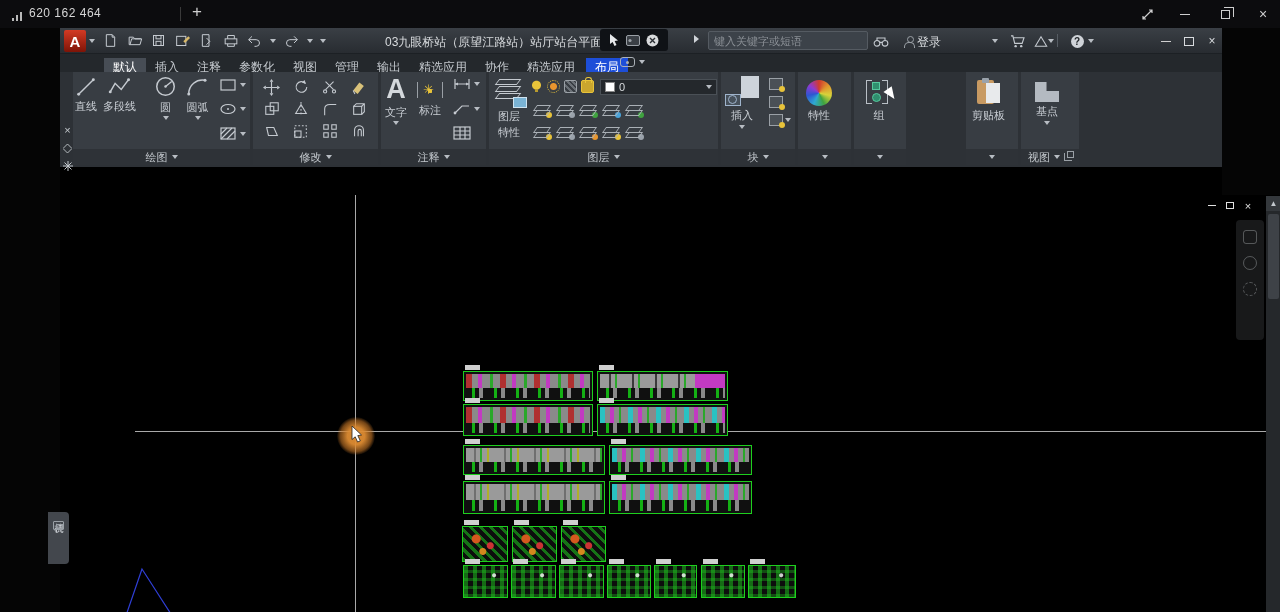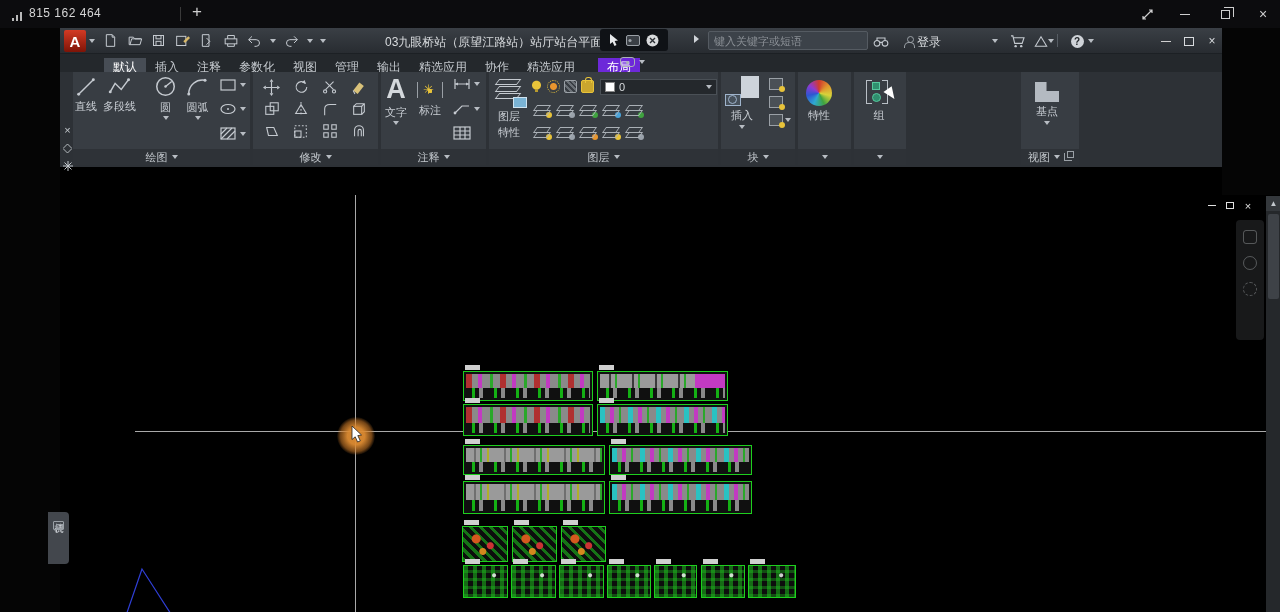--- a/index.html
+++ b/index.html
@@ -45,21 +45,21 @@
   .signin-label { position:absolute; left:857px; top:6px; font-size:12px; color:#d8dbde; }
   .mini-caret { position:absolute; top:11px; }
   .help-circ { width:13px; height:13px; border-radius:50%; background:#cfd3d8; color:#23272b; font-size:10px; font-weight:bold; display:flex; align-items:center; justify-content:center; }
   .vbar { position:absolute; left:997px; top:6px; width:1px; height:13px; background:#565c63; }
   .win-btn { position:absolute; top:5px; width:22px; height:16px; display:flex; align-items:center; justify-content:center; color:#d8dbde; font-size:12px; }
 
   
   #ribbon-tabrow { position:absolute; left:0; top:26px; width:1162px; height:18px; background:#24282c; display:flex; align-items:flex-end; padding-left:44px; }
   .rtab { font-size:12px; color:#c3c8cd; padding:2px 9px 2px 9px; height:14px; line-height:15px; }
   .rtab.active { background:#474d55; color:#fff; }
-  .rtab.layout { background:#6d28d9; color:#fff; margin-left:14px; }
+  .rtab.layout { background:#1d4ed8; color:#fff; margin-left:2px; }
   .tabrow-extra { position:absolute; left:560px; top:29px; display:flex; align-items:center; gap:4px; }
   .rec-ico { width:15px; height:10px; border:1px solid #aab0b6; border-radius:3px; position:relative; }
   .rec-ico::after { content:""; position:absolute; left:5px; top:3px; width:3px; height:3px; border-radius:50%; background:#aab0b6; }
 
   
   #ribbon { position:absolute; left:0; top:44px; width:1162px; height:95px; background:#2d3136; }
   .panel { position:absolute; top:0; height:93px; background:#383d43; }
   .panel-label { position:absolute; left:0; bottom:0; width:100%; height:16px; background:#2e3237; color:#c3c8cd; font-size:11px; display:flex; align-items:center; justify-content:center; gap:4px; }
   .tool { position:absolute; display:flex; flex-direction:column; align-items:center; gap:1px; }
   .tool .tlabel { font-size:11px; color:#c9ced4; white-space:nowrap; }
@@ -191,21 +191,21 @@
 </head>
 <body>
 <div id="screen">
 
   <div id="topbar">
     <span class="sigbars">
         <i></i>
         <i></i>
         <i></i>
       </span>
-    <span class="session-id">815 162 464</span>
+    <span class="session-id">620 162 464</span>
     <div class="game-tab">
       <span class="lbl">游戏</span>
       <span class="cls">×</span>
     </div>
     <span class="tab-divider"></span>
     <span class="newtab">+</span>
     <span class="tb-btn" style="left:1134px">
       <svg width="13" height="13" viewBox="0 0 13 13">
           <path d="M2 11L11 2M8 2h3v3M2 8v3h3" stroke="#cfcfcf" stroke-width="1.2" fill="none"></path>
         </svg>
@@ -642,20 +642,33 @@
             <span style="position:absolute;right:-4px;top:8px" class="cursor-glyph"></span>
           </span>
           <span class="blabel">组</span>
         </div>
         <div class="panel-label">
             <span class="chv"></span>
           </div>
       </div>
 
 
+      <div class="panel" style="left:906px;width:52px">
+        <div class="bigbtn" style="left:6px;top:6px">
+          <span class="clip">
+              <span class="board"></span>
+              <span class="pin"></span>
+              <span class="page"></span>
+            </span>
+          <span class="blabel">剪贴板</span>
+        </div>
+        <div class="panel-label">
+            <span class="chv"></span>
+          </div>
+      </div>
 
       <div class="panel" style="left:961px;width:58px">
         <div class="bigbtn" style="left:14px;top:10px">
           <span class="basepoint-ic"></span>
           <span class="blabel">基点</span>
           <span class="chv"></span>
         </div>
         <div class="panel-label">
           <span>视图</span>
             <span class="chv"></span>

